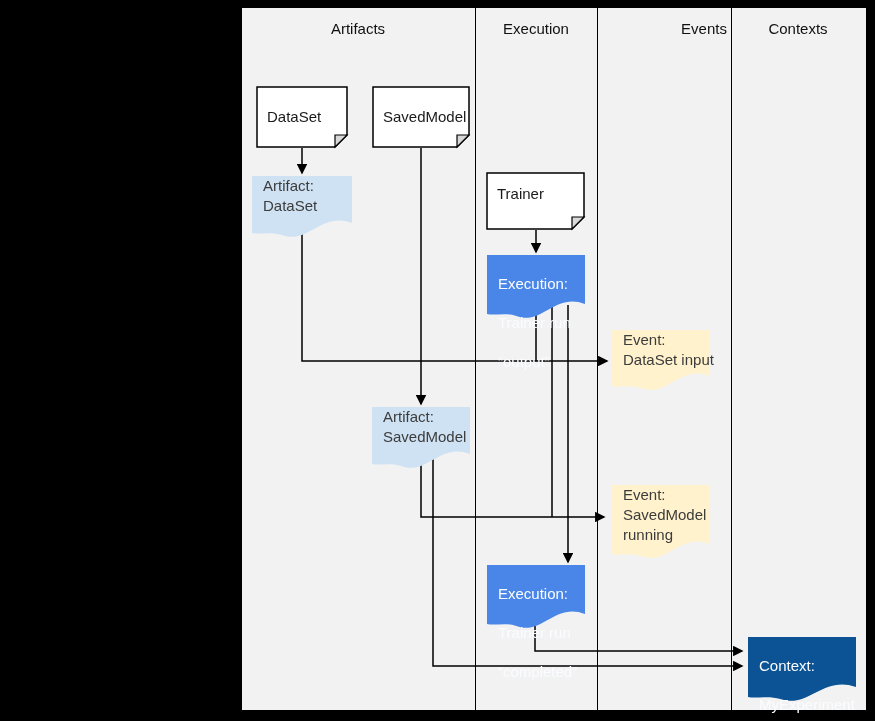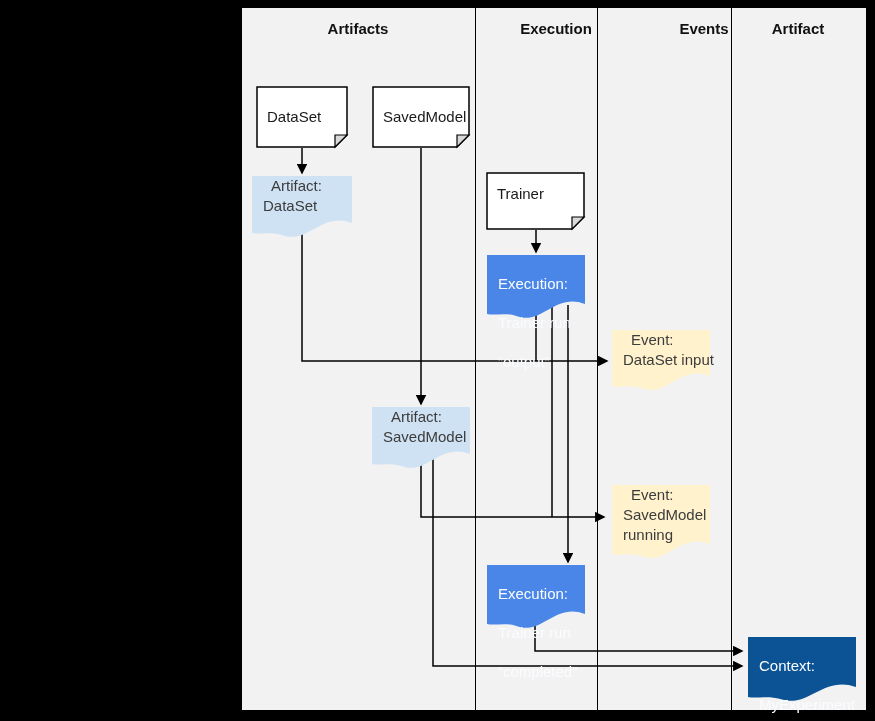--- a/index.html
+++ b/index.html
@@ -7,47 +7,47 @@
     width:875px;height:721px;overflow:hidden;position:relative;
     background:#000;
     font-family:"Liberation Sans",sans-serif;
   }
   .panel{
     position:absolute;left:242px;top:8px;width:624px;height:702px;
     background:#f2f2f2;z-index:0;
   }
   .lane-header{
     position:absolute;top:18px;height:22px;line-height:22px;
-    text-align:center;font-weight:bold;font-size:15px;color:#111;z-index:4;
+    text-align:center;font-weight:normal;font-size:15px;color:#111;z-index:4;
     transform:translateX(-50%);white-space:nowrap;
   }
   #connectors{position:absolute;left:0;top:0;z-index:2;}
   .node{position:absolute;z-index:3;}
   .node svg{position:absolute;left:0;top:0;overflow:visible;}
   .node .txt{
     position:relative;z-index:1;display:block;padding:0 0 0 11px;
     font-size:15px;line-height:20px;white-space:nowrap;
   }
   .doc-node{display:flex;align-items:center;}
   .doc-node .txt{padding-left:11px;color:#1a1a1a;}
   .dark-text .txt{color:#3c3c3c;}
   .light-text .txt{color:#fafcff;margin-top:19px;}
   .pad-t6{padding-top:6px;}
-  .pad-t8{padding-top:8px;margin-left:8px;}
+  .pad-t8{padding-top:8px;}
   .pad-t10{padding-top:10px;}
 </style>
 </head>
 <body>
 
 <div class="panel"></div>
 
 <div class="lane-header" style="left:358px;">Artifacts</div>
-<div class="lane-header" style="left:556px;">Execution</div>
+<div class="lane-header" style="left:536px;">Execution</div>
 <div class="lane-header" style="left:704px;">Events</div>
-<div class="lane-header" style="left:798px;">Artifact</div>
+<div class="lane-header" style="left:798px;">Contexts</div>
 
 <svg id="connectors" width="875" height="721">
   <defs>
     <marker id="arr" viewBox="0 0 10 10" refX="8.5" refY="5" markerWidth="8" markerHeight="7" orient="auto-start-reverse">
       <path d="M0 0 L10 5 L0 10 Z" fill="#000"></path>
     </marker>
   </defs>
 
   <g stroke="#000" stroke-width="1">
     <line x1="475.5" y1="8" x2="475.5" y2="710"></line>

